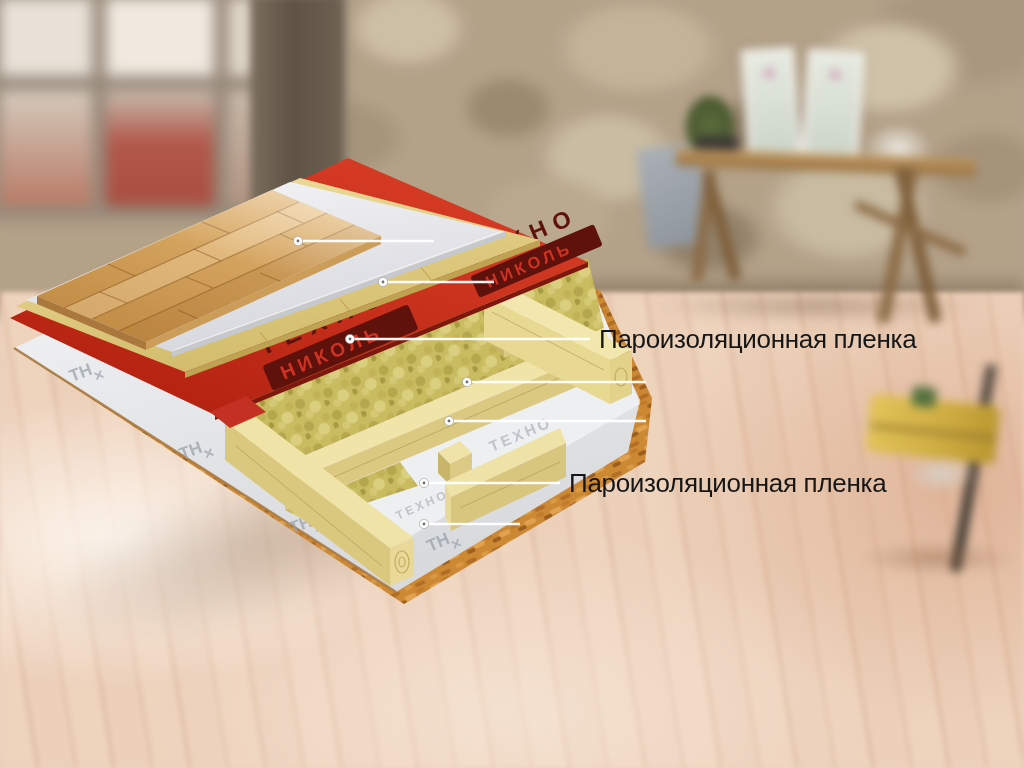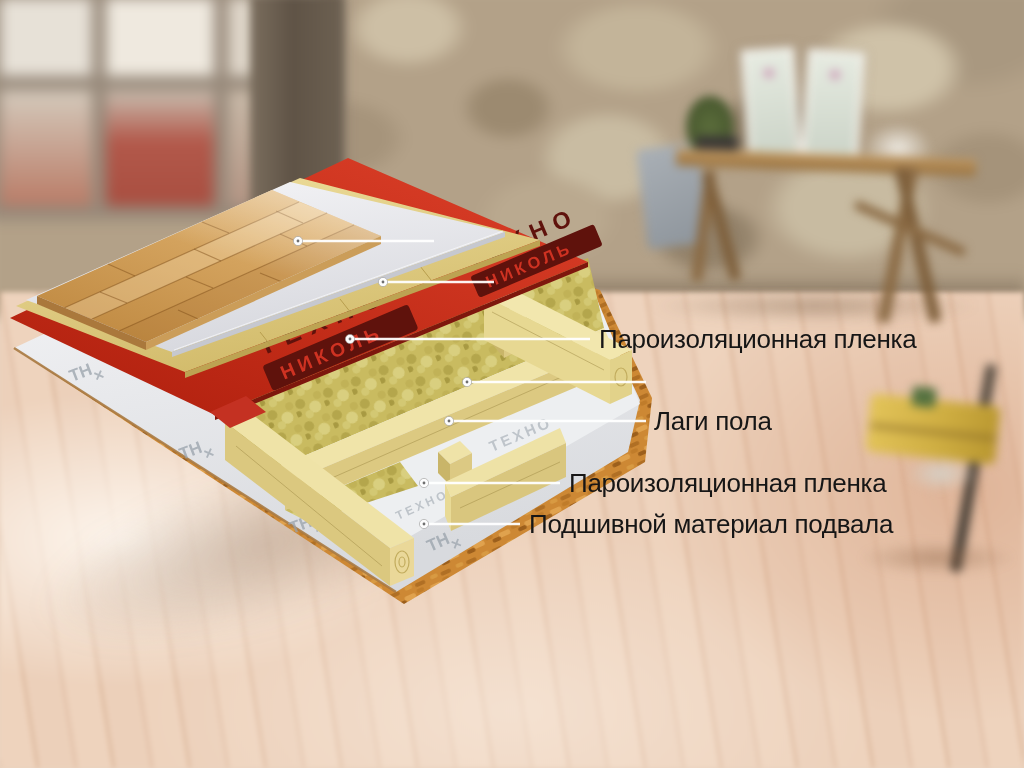--- a/index.html
+++ b/index.html
@@ -340,16 +340,14 @@
       </g>
       <g>
         <line class="lead" x1="424" y1="524" x2="520" y2="524"></line>
         <circle class="ldot" cx="424" cy="524" r="4.6"></circle>
           <circle class="lcore" cx="424" cy="524" r="1.4"></circle>
       </g>
     </g>
   </svg>
 
   <div class="lbl" style="left:599px;top:324px">Пароизоляционная пленка</div>
-  <div class="lbl" style="left:654px;top:406px">Лаги пола</div>
   <div class="lbl" style="left:569px;top:468px">Пароизоляционная пленка</div>
-  <div class="lbl" style="left:529px;top:509px">Подшивной материал подвала</div>
 </div>
 
 </body></html>

